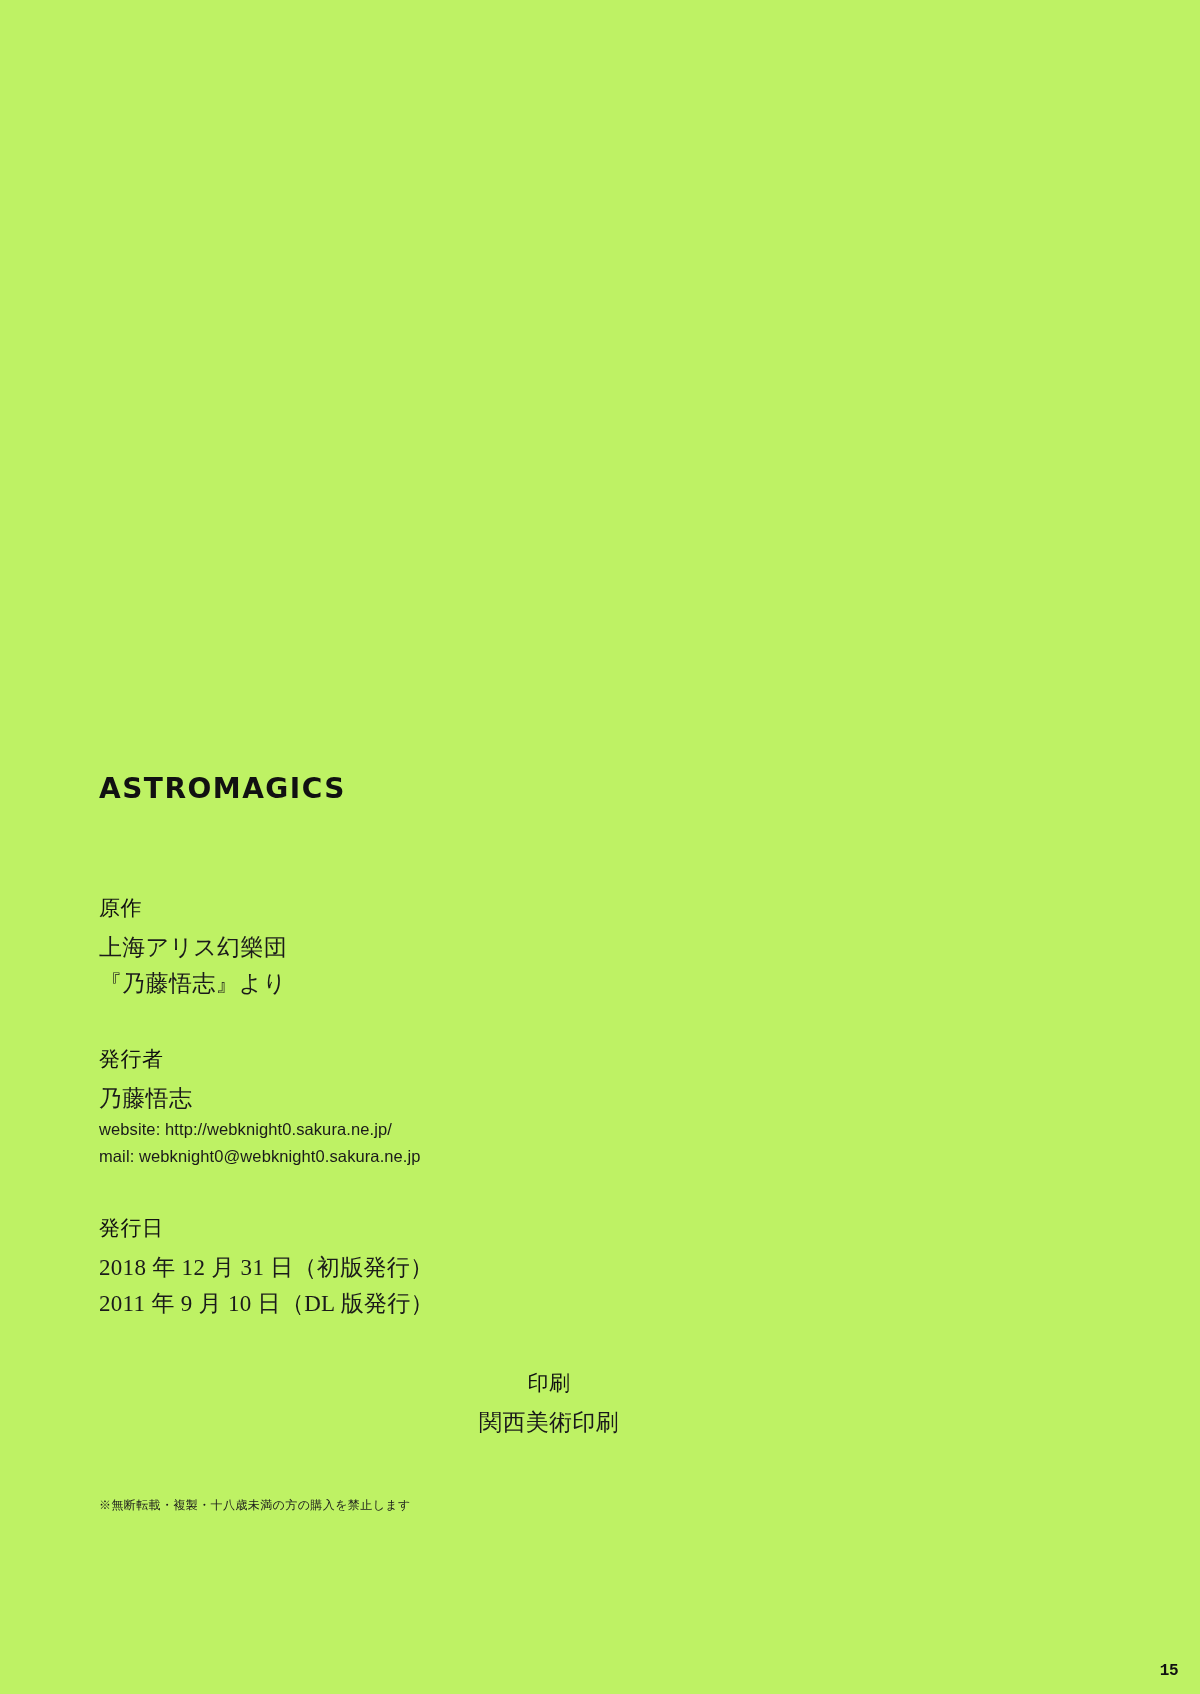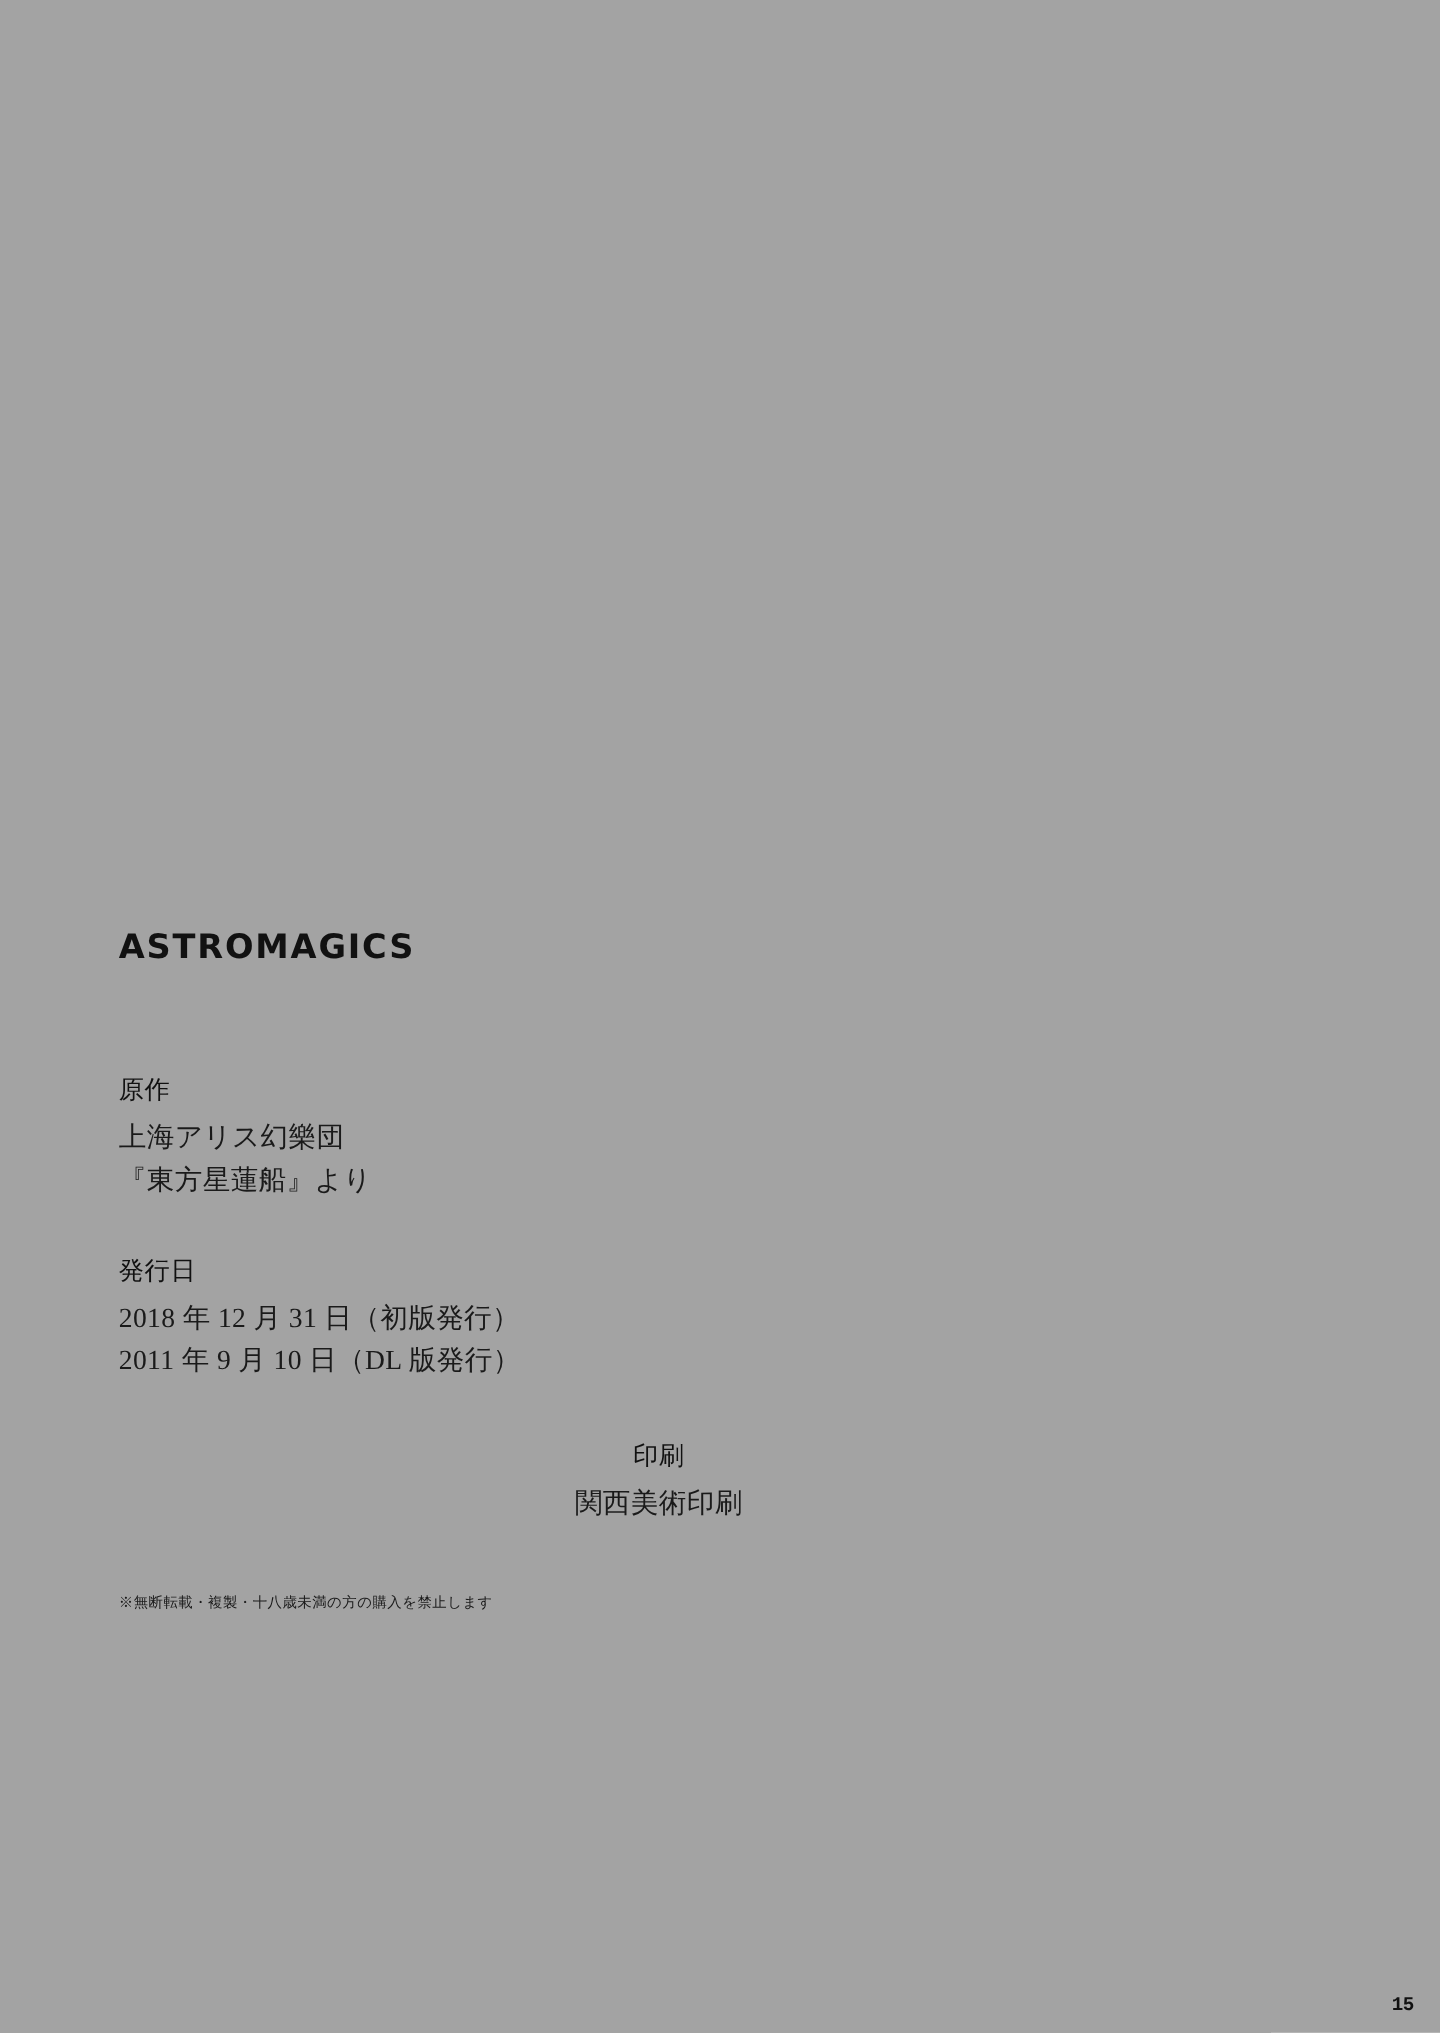--- a/index.html
+++ b/index.html
@@ -12,21 +12,21 @@
     height: 1694px;
     position: relative;
     font-family: "Liberation Sans", sans-serif;
     color: #1a1a1a;
     overflow: hidden;
   }
 
   .page {
     position: absolute;
     inset: 0;
-    background: #a3a3a3;
+    background: #bef264;
   }
 
   .colophon {
     position: absolute;
     left: 99px;
     top: 775px;
     width: 900px;
   }
 
   .work-title {
@@ -105,23 +105,29 @@
 
 <div class="page">
 
   <div class="colophon">
 
     <h1 class="work-title">ASTROMAGICS</h1>
 
     <div class="block original">
       <div class="block-heading">原作</div>
       <div class="block-line">上海アリス幻樂団</div>
-      <div class="block-line">『東方星蓮船』より</div>
+      <div class="block-line">『乃藤悟志』より</div>
     </div>
 
+    <div class="block publisher">
+      <div class="block-heading">発行者</div>
+      <div class="block-line">乃藤悟志</div>
+      <div class="block-line small">website: http://webknight0.sakura.ne.jp/</div>
+      <div class="block-line small">mail: webknight0@webknight0.sakura.ne.jp</div>
+    </div>
 
     <div class="block date">
       <div class="block-heading">発行日</div>
       <div class="block-line">2018 年 12 月 31 日（初版発行）</div>
       <div class="block-line">2011 年 9 月 10 日（DL 版発行）</div>
     </div>
 
     <div class="block print">
       <div class="block-heading">印刷</div>
       <div class="block-line">関西美術印刷</div>

